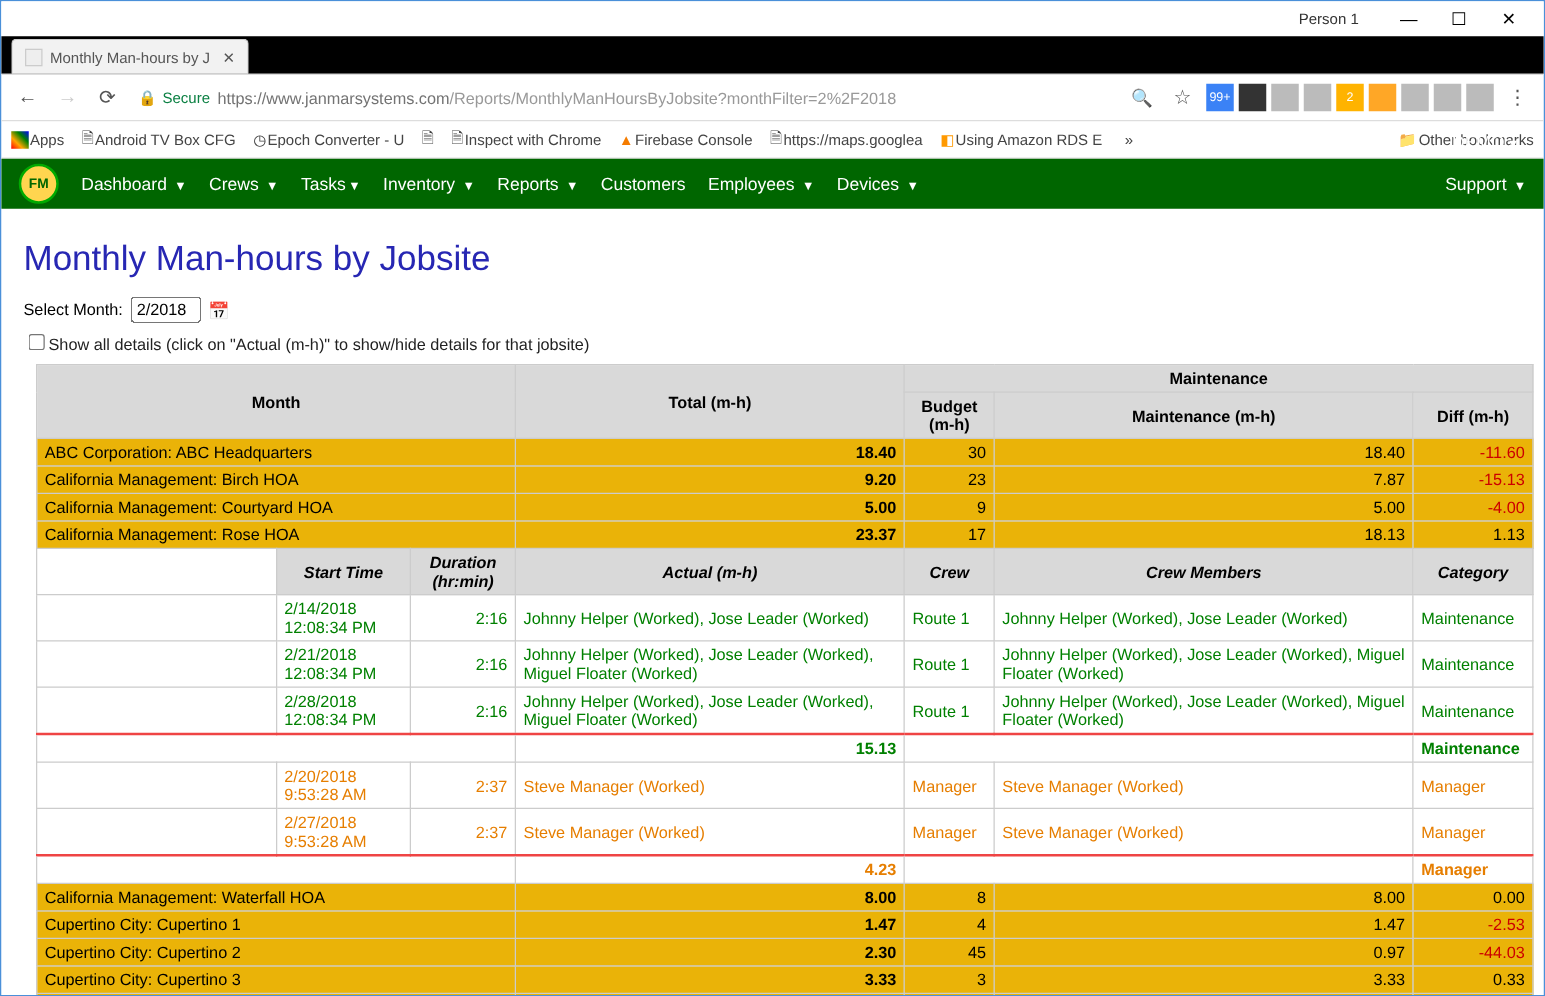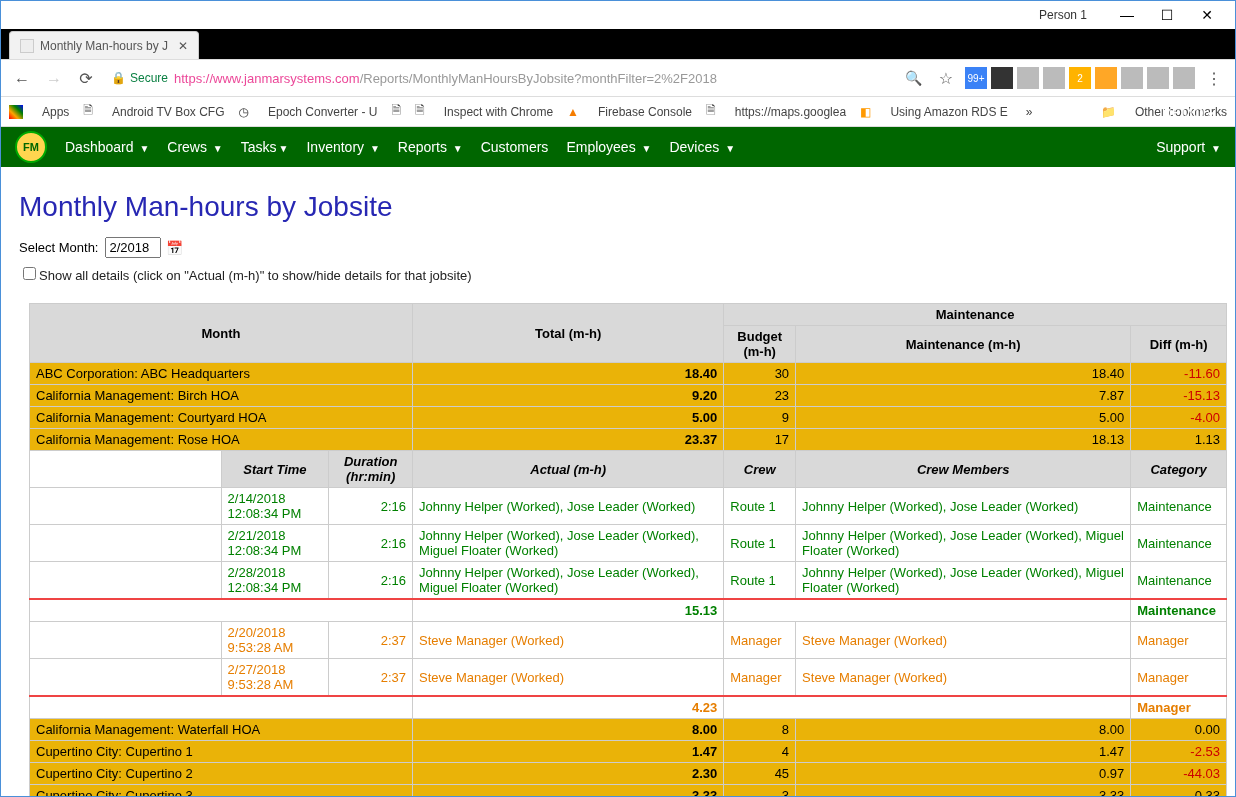--- a/index.html
+++ b/index.html
@@ -9,36 +9,36 @@
   .title-bar .person { font-size: 12px; color: #333; margin-right: 20px; }
   .win-btn { width: 40px; height: 28px; display: inline-flex; align-items: center; justify-content: center; font-size: 14px; color: #000; cursor: pointer; }
   .tab-bar { height: 30px; background: #000000; display: flex; align-items: flex-end; }
   .browser-tab { background: #f2f2f2; border: 1px solid #ccc; border-bottom: none; border-radius: 4px 4px 0 0; height: 28px; display: flex; align-items: center; padding: 0 10px; font-size: 12px; color: #555; margin-left: 8px; min-width: 180px; }
   .browser-tab .tab-close { margin-left: 10px; cursor: pointer; }
   .addr-bar { height: 38px; border-top: 1px solid #ddd; border-bottom: 1px solid #ddd; display: flex; align-items: center; padding: 0 8px; gap: 6px; }
   .addr-bar .nav-icn { width: 26px; height: 26px; display: inline-flex; align-items: center; justify-content: center; color: #555; font-size: 16px; cursor: pointer; }
   .url-box { flex: 1; display: flex; align-items: center; height: 28px; padding: 0 6px; }
   .secure { color: #0b8043; font-size: 12px; display: flex; align-items: center; gap: 4px; }
   .url-text { color: #999; font-size: 13px; margin-left: 6px; }
-  .url-dark { color: #ec4899; }
+  .url-dark { color: #737373; }
   .addr-icons { display: flex; gap: 4px; align-items: center; }
   .addr-icons .ai { width: 22px; height: 22px; background: #ccc; font-size: 10px; display:inline-flex; align-items:center; justify-content:center; }
   .bookmarks-bar { height: 30px; border-bottom: 1px solid #ddd; display: flex; align-items: center; padding: 0 8px; font-size: 12px; gap: 14px; }
-  .bookmarks-bar .bm { color: #444; cursor: pointer; display: inline-flex; align-items:center; gap:19px; }
+  .bookmarks-bar .bm { color: #444; cursor: pointer; display: inline-flex; align-items:center; gap:1px; }
   .bookmarks-bar .other { margin-left: auto; color:#444; }
   .app-nav { background: #006600; color: #fff; height: 40px; display: flex; align-items: center; padding: 0 14px; gap: 18px; }
   .app-nav .logo { width: 32px; height: 32px; border-radius: 50%; background: #ffd54f; border: 2px solid #0a0; display:flex; align-items:center; justify-content:center; font-size:11px; font-weight:bold; color:#060; }
   .app-nav .menu-item { color: #fff; font-size: 14px; cursor: pointer; }
   .app-nav .menu-item .caret { font-size: 10px; margin-left: 2px; }
   .app-nav .right { margin-left: auto; display: flex; gap: 18px; align-items:center;flex-direction:column; }
   .content { padding: 14px 18px; overflow: auto; height: calc(797px - 28px - 30px - 38px - 30px - 40px); }
   .page-title { color: #2727b3; font-size: 28px; font-weight: normal; margin: 10px 0 14px 0; }
   .filter-row { font-size: 13px; margin-bottom: 6px; display:flex; align-items:center; gap:6px; }
   .filter-row input[type=text] { width: 56px; font-size: 13px; padding:1px 3px; }
-  .checkbox-row { font-size: 13px; margin-bottom: 20px; color:#222; }
+  .checkbox-row { font-size: 13px; margin-bottom: 8px; color:#222; }
   .data-table { border-collapse: collapse; width: 100%; margin-left: 10px; }
   .data-table th, .data-table td { border: 1px solid #ccc; padding: 3px 6px; font-size: 13px; }
   .hdr { background: #d9d9d9; font-weight: bold; text-align: center; }
   .td-right { text-align: right; }
   .td-left { text-align: left; }
   .summary-row td { background: #eab308; }
   .diff-neg { color: #c00; }
   .bold { font-weight: bold; }
   .detail-hdr td { background: #d9d9d9; font-weight: bold; font-style: italic; text-align: center; }
   .green { color: #008000; }

